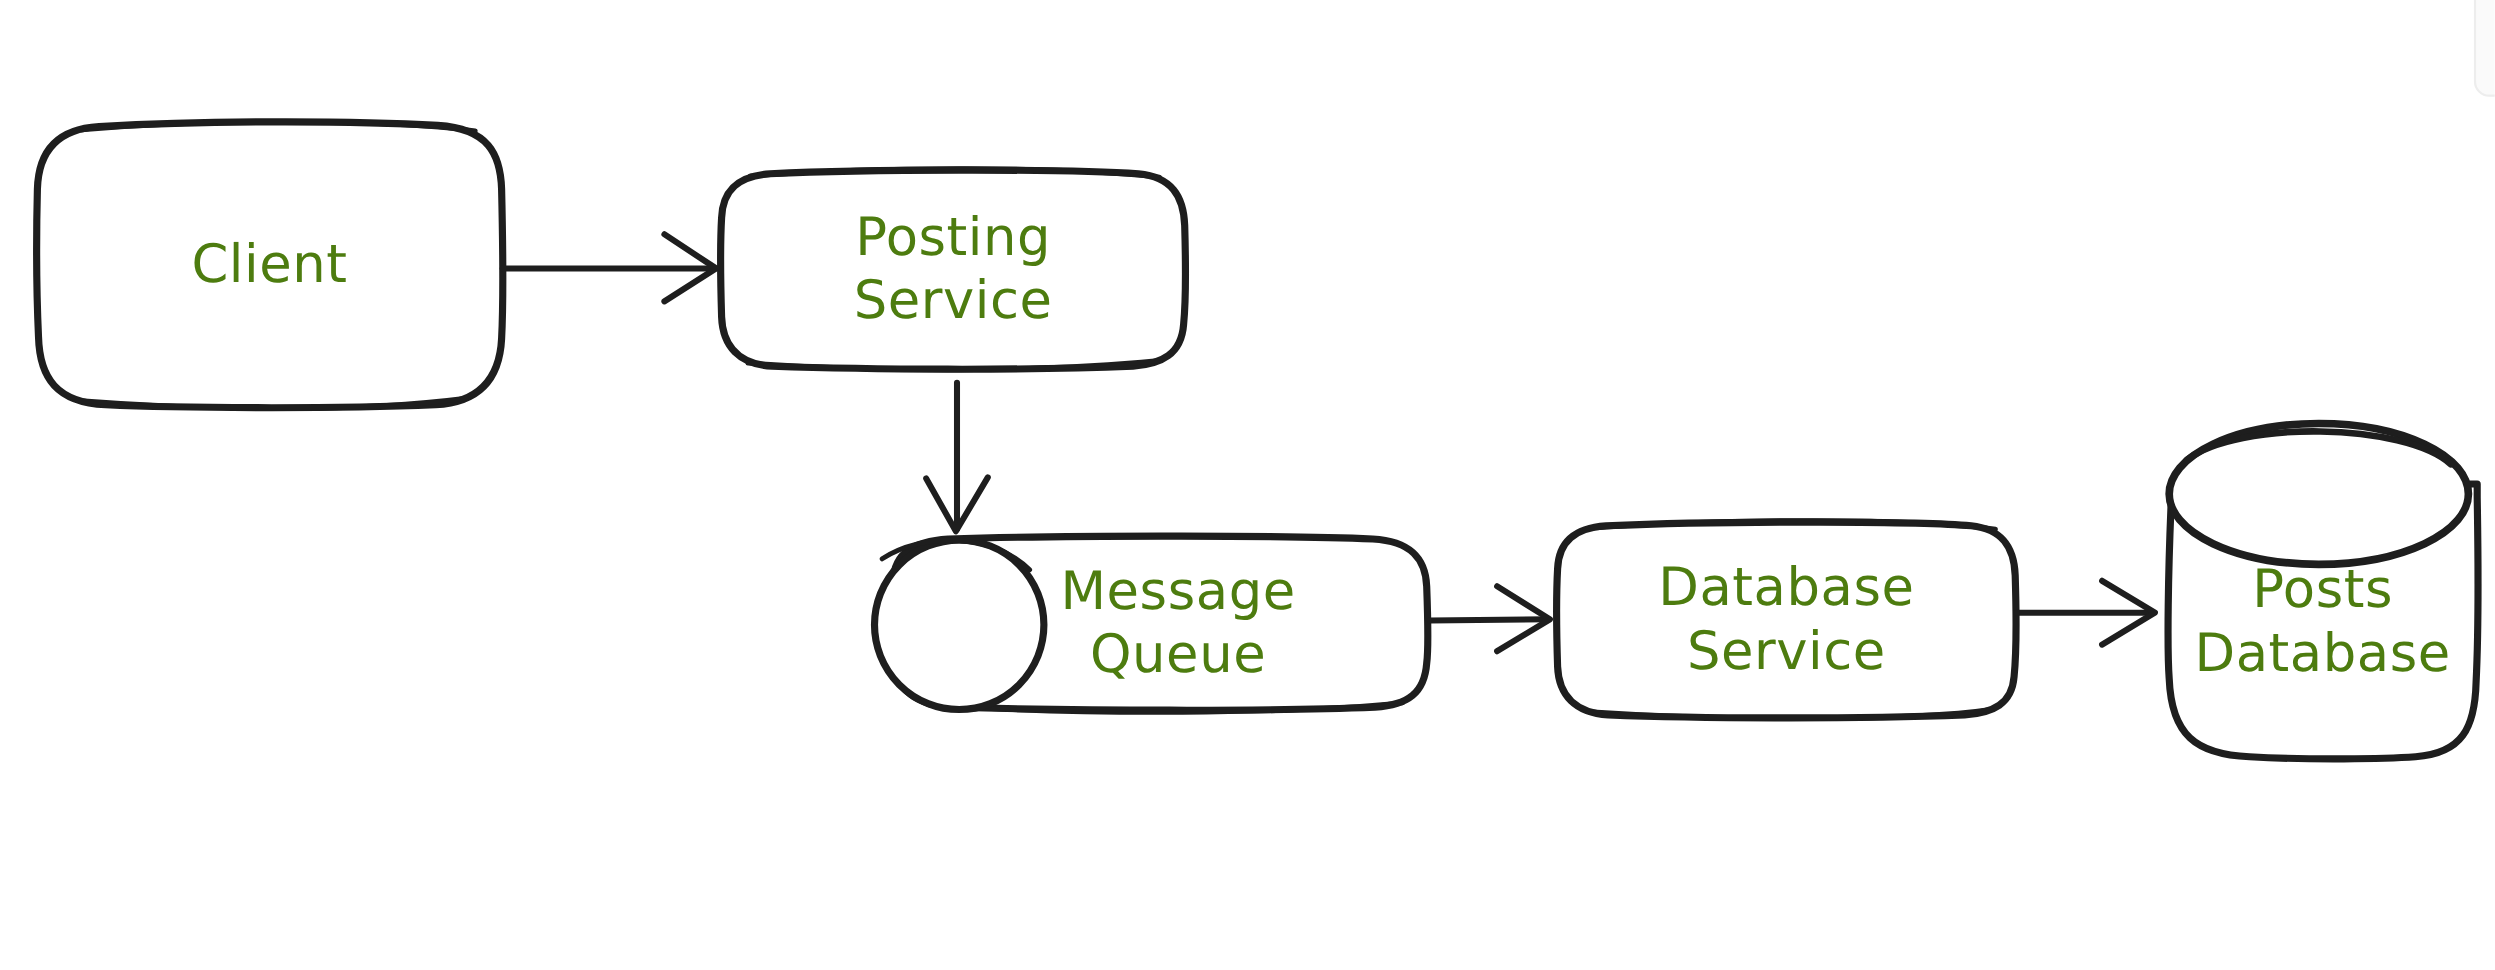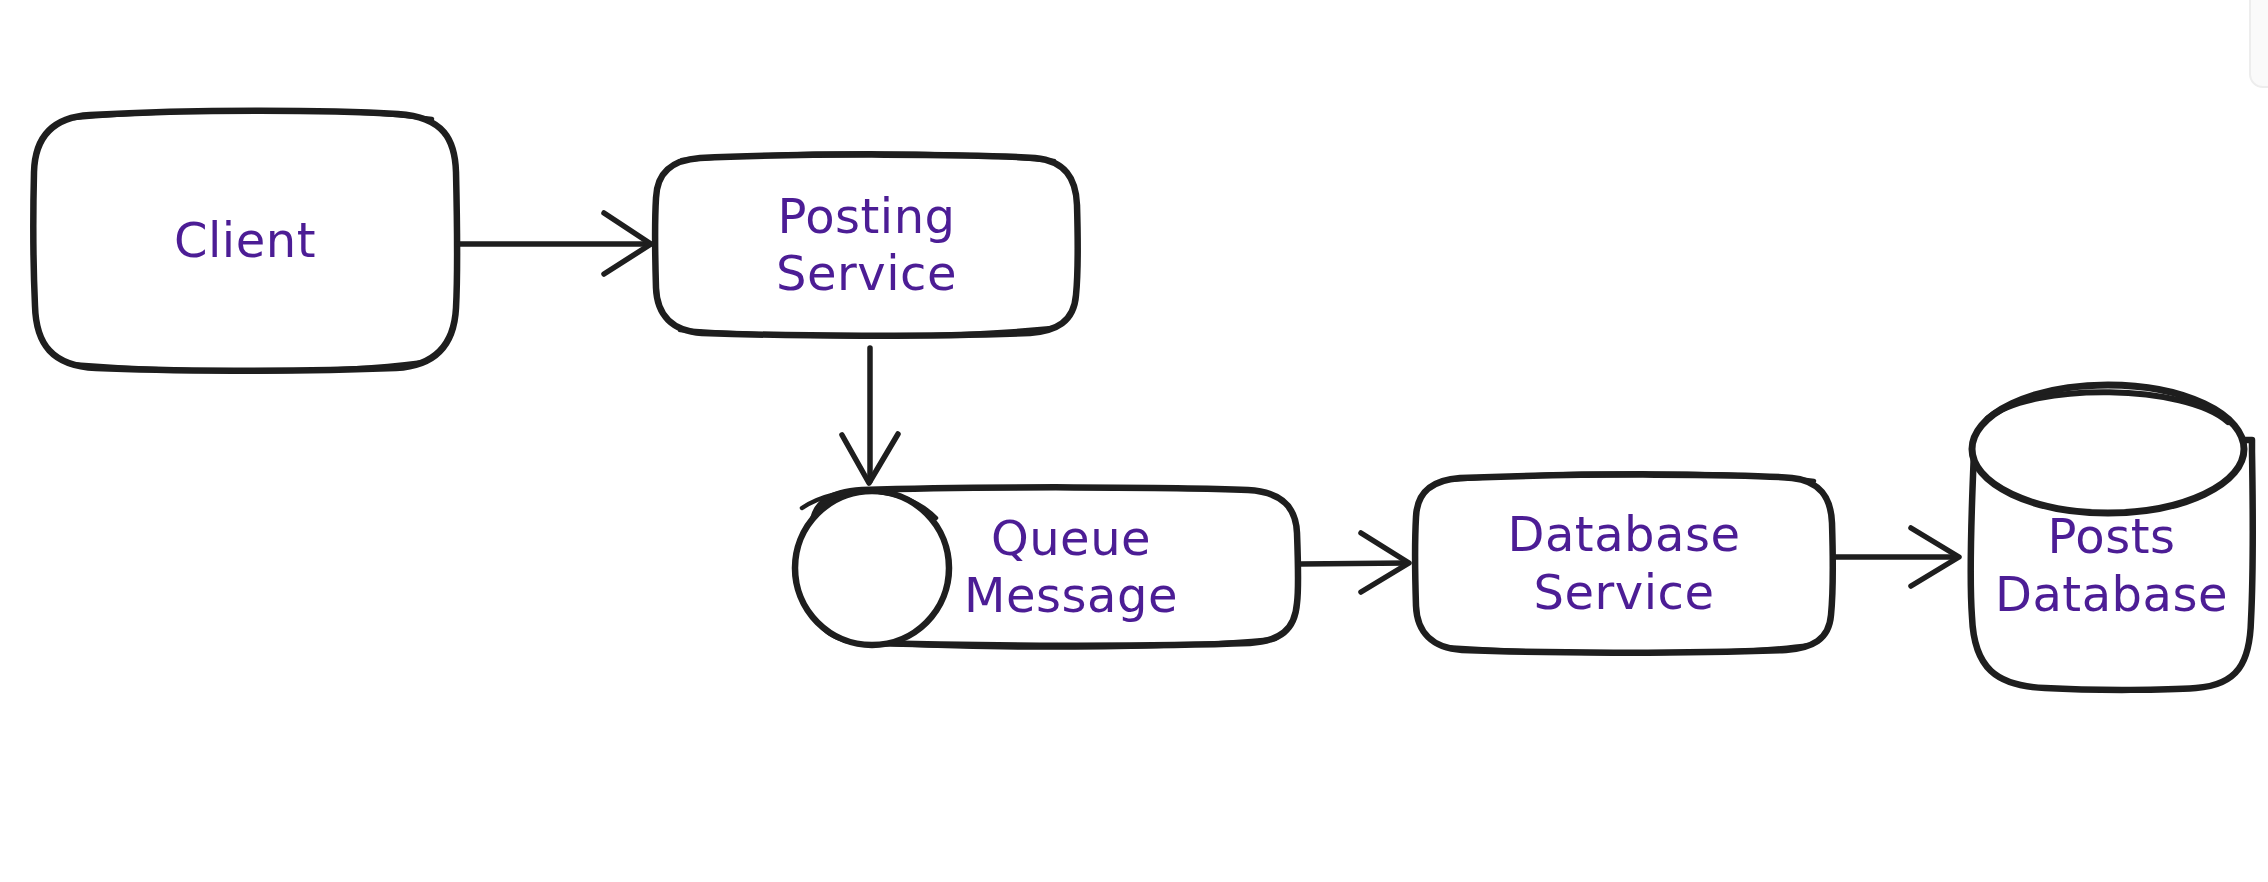--- a/index.html
+++ b/index.html
@@ -40,21 +40,21 @@
     stroke-linecap: round;
     stroke-linejoin: round;
   }
   .node-label {
     position: absolute;
     display: flex;
     flex-direction: column;
     align-items: center;
     justify-content: center;
     text-align: center;
-    color: #4c1d95;
+    color: #4d7c0f;
     font-size: 48px;
     line-height: 1.19;
     letter-spacing: 0.5px;
     white-space: nowrap;
     cursor: default;
     user-select: none;
   }
   .label-client   { left: 33px;   top: 112px; width: 424px; height: 258px; }
   .label-posting  { left: 655px;  top: 155px; width: 423px; height: 180px; }
   .label-mq       { left: 895px;  top: 488px; width: 352px; height: 158px; }
@@ -171,22 +171,22 @@
   <div class="node-label label-client">
     <span>Client</span>
   </div>
 
   <div class="node-label label-posting">
     <span>Posting</span>
     <span>Service</span>
   </div>
 
   <div class="node-label label-mq">
+    <span>Message</span>
     <span>Queue</span>
-    <span>Message</span>
   </div>
 
   <div class="node-label label-updater">
     <span>Database</span>
     <span>Service</span>
   </div>
 
   <div class="node-label label-postsdb">
     <span>Posts</span>
     <span>Database</span>

